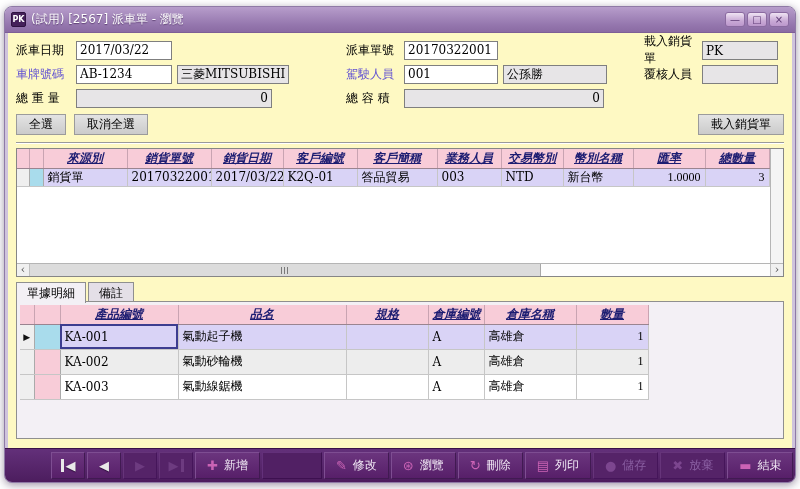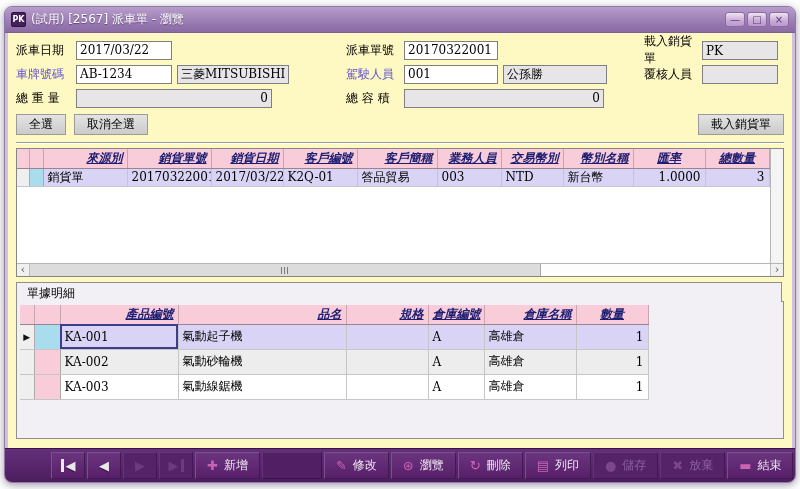--- a/index.html
+++ b/index.html
@@ -52,46 +52,46 @@
   .hline { border-top:1px solid #9a9a9a; border-bottom:1px solid #ffffff; margin:5px 0 4px 0; height:2px; }
   
   .grid-outer { border:1px solid #868686; background:#fff; }
   .grid-body { display:flex; height:114px; overflow:hidden; }
   .grid-table-area { flex:1; overflow:hidden; background:#fff; }
   .vtrack { flex:0 0 13px; background:#f4f4f4; border-left:1px solid #b5b5b5; }
   table.grid { border-collapse:collapse; table-layout:fixed; font-size:12px; }
   table.grid th {
     height:19px; background:#f8ccd8; color:#1d1d72; font-style:italic; font-weight:bold;
     text-decoration:underline; font-size:12px; border-right:1px solid #c9a4b2; border-bottom:1px solid #9a8490;
-    text-align:right; padding:0 4px; overflow:hidden; white-space:nowrap; font-family:"DejaVu Serif", serif;
+    text-align:center; padding:0 4px; overflow:hidden; white-space:nowrap; font-family:"DejaVu Serif", serif;
   }
   table.grid th.num { text-align:center; }
   table.grid td {
     border-right:1px solid #c6c6c6; border-bottom:1px solid #c6c6c6; padding:0 4px;
     overflow:hidden; white-space:nowrap; background:#fff; color:#000;
   }
-  table.grid td.num { text-align:right; }
+  table.grid td.num { text-align:right;font-family:Liberation Serif, serif; }
   #main-grid tr.gridrow td { height:16px; }
   #detail-grid tr.gridrow td { height:25px; }
   table.grid td.ind { background:#efefef; border-right:1px solid #aaa; text-align:center; padding:0; font-size:9px; color:#111; }
   table.grid td.sel { background:#f8ccd8; border-right:1px solid #aaa; padding:0; }
   table.grid td.sel.cur { background:#a9dcec; }
   table.grid tr.selected td:not(.ind):not(.sel) { background:#d9d3f6; }
   table.grid tr.shade td:not(.ind):not(.sel) { background:#ededed; }
   table.grid td.focus { outline:2px solid #3d3d8f; outline-offset:-2px; }
   
   .hscroll { height:13px; border-top:1px solid #b5b5b5; background:#f7f7f7; display:flex; }
   .sarrow { flex:0 0 13px; font-size:11px; line-height:11px; text-align:center; color:#555; background:#f0f0f0; }
   .sarrow.l { border-right:1px solid #c0c0c0; }
   .sarrow.r { border-left:1px solid #c0c0c0; }
   .strack { flex:1; position:relative; background:#fdfdfd; }
   .sthumb { position:absolute; left:0; top:0; bottom:0; width:69%; background:#dcdcdc; border-right:1px solid #a8a8a8; display:flex; align-items:center; justify-content:center; }
   .sgrip { width:8px; height:7px; background:repeating-linear-gradient(90deg,#7a7a7a 0 1px,transparent 1px 3px); }
   
-  .tabs { display:flex; margin-top:5px; height:20px;flex-direction:column; }
+  .tabs { display:flex; margin-top:5px; height:20px; }
   .tab {
     padding:2px 10px 0 10px; font-size:12px; border:1px solid #8f8f8f; border-bottom:none;
     background:#e4dfe7; margin-right:2px; position:relative; color:#000;
   }
   .tab.active { background:#f3f0f5; z-index:2; top:0; height:21px; }
   .detail-panel { border:1px solid #8f8f8f; background:#f3f0f5; height:138px; padding:3px; position:relative; top:-1px; }
   
   .toolbar {
     flex:0 0 34px; background:linear-gradient(#63307a,#4c1d5e); border-top:1px solid #3a1248;
     display:flex; align-items:center; padding-left:46px; gap:2px; font-family:"DejaVu Sans", sans-serif;

